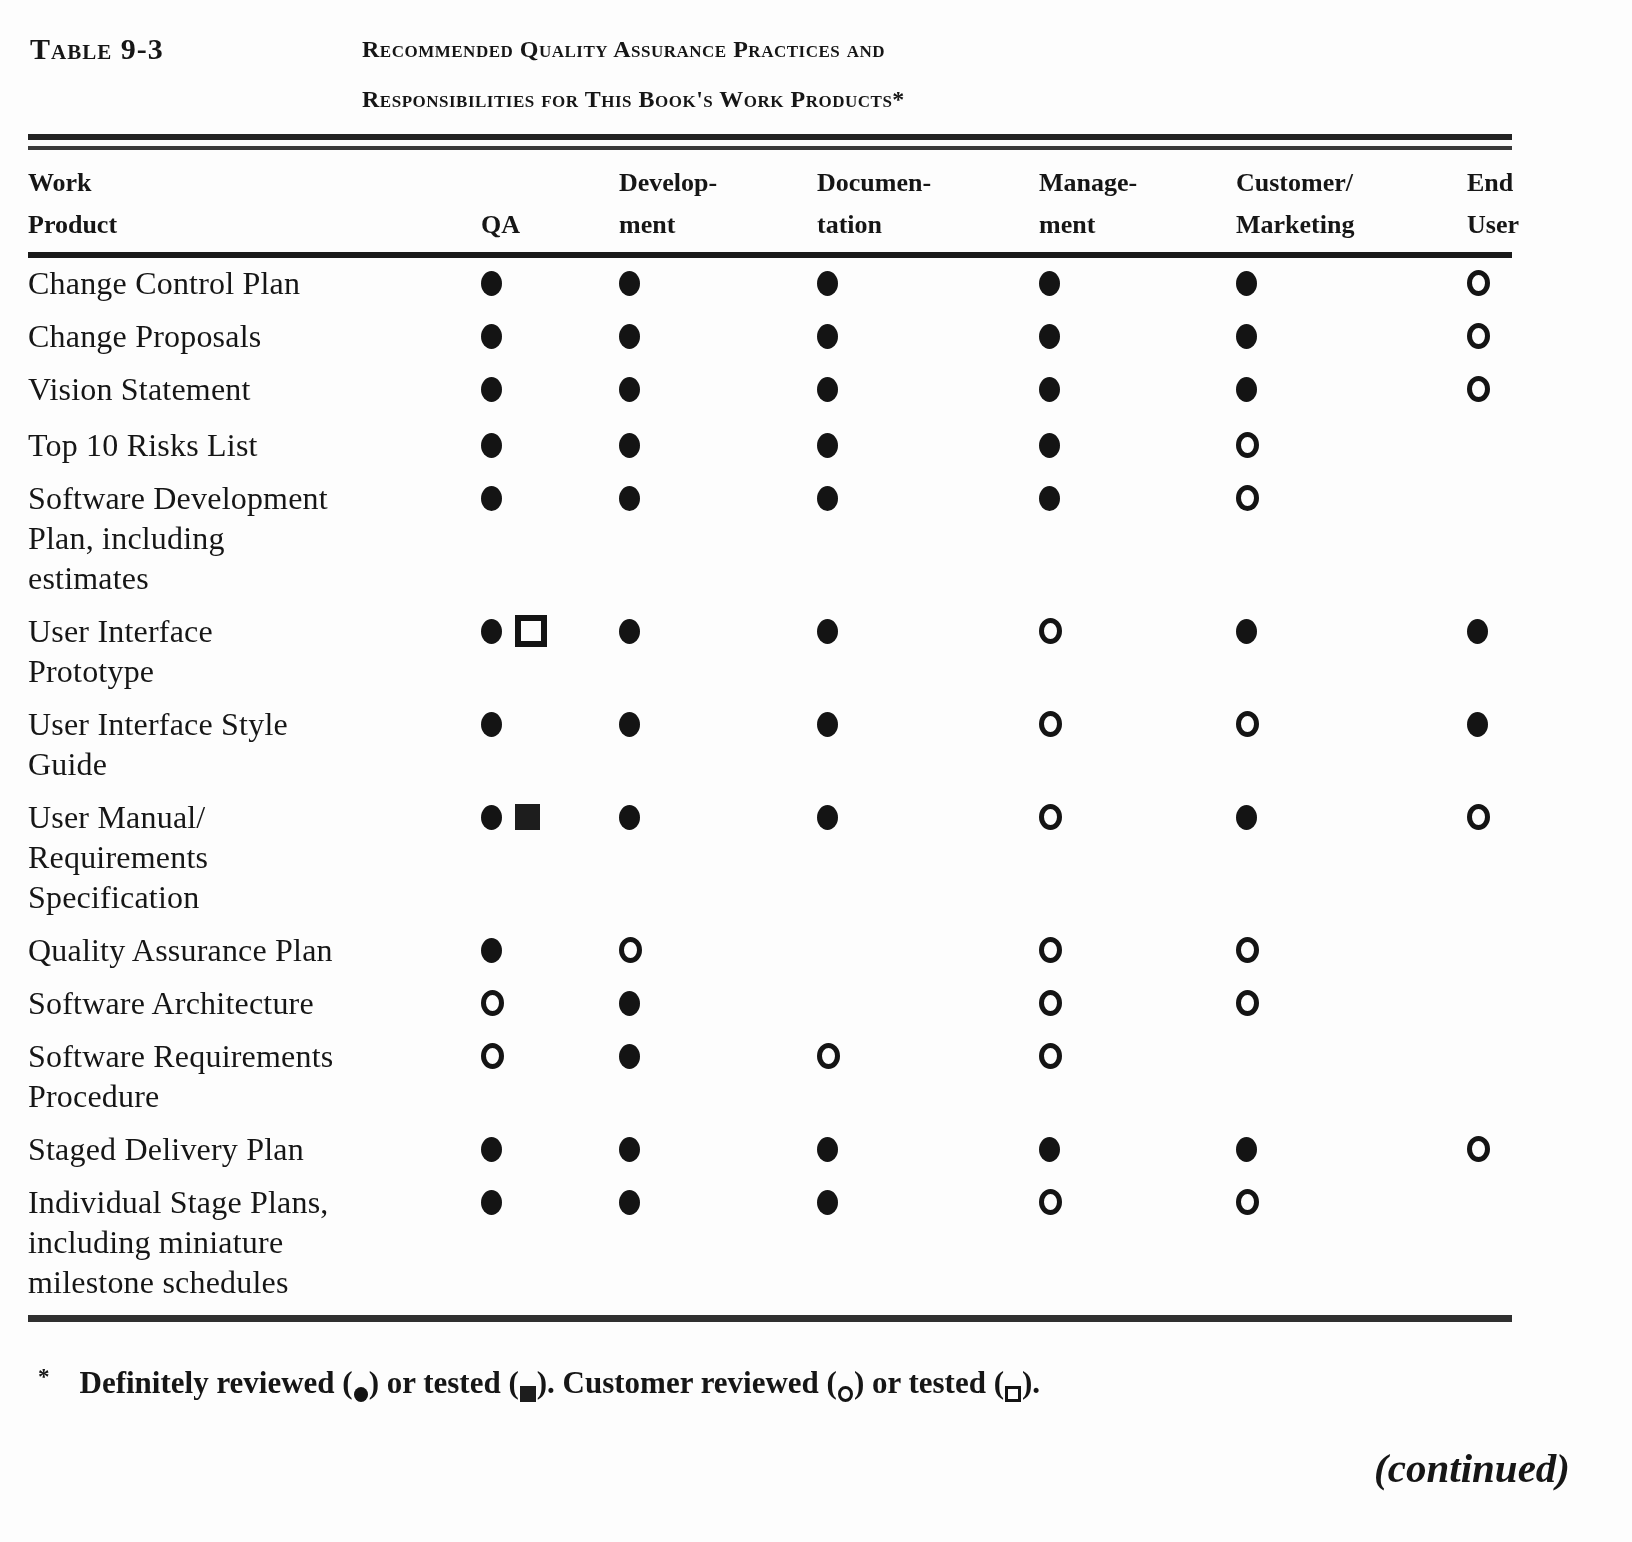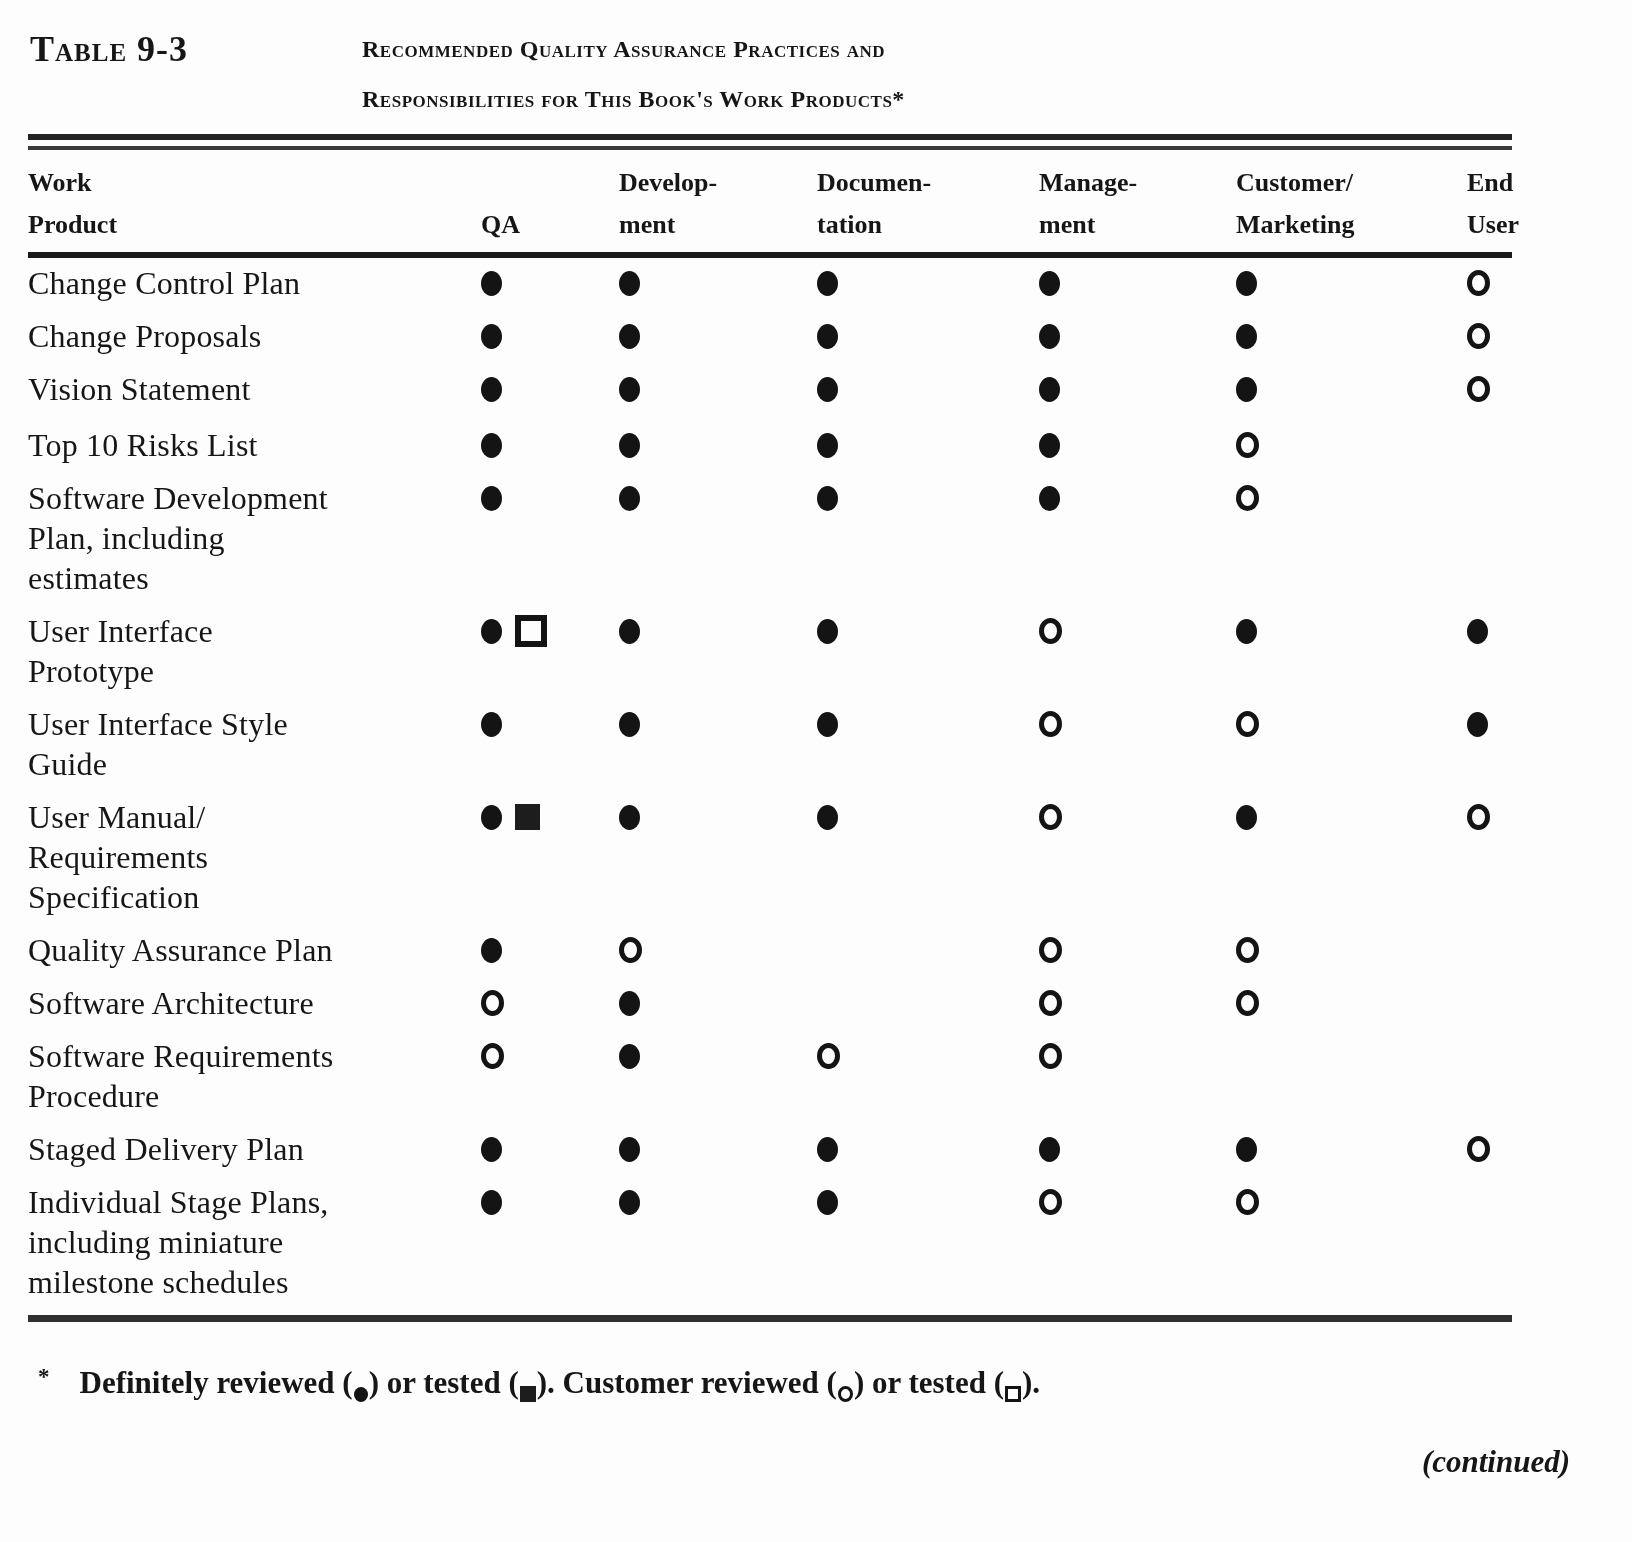--- a/index.html
+++ b/index.html
@@ -14,21 +14,21 @@
     font-family:"Liberation Serif","DejaVu Serif",serif;
     color:var(--ink);
     position:relative;
   }
   .page{position:absolute;inset:0;}
 
   
   .title-block{display:flex;padding:24px 0 0 30px;}
   .table-label{
     width:332px;flex:0 0 332px;
-    font-size:36px;font-weight:bold;font-variant:small-caps;
+    font-size:30px;font-weight:bold;font-variant:small-caps;
     letter-spacing:1px;line-height:50px;
   }
   .table-title{
     font-size:24px;font-weight:bold;font-variant:small-caps;
     letter-spacing:0.5px;line-height:50px;
   }
 
   
   .rule{margin-left:28px;width:1484px;}
   .rule-double{
@@ -93,21 +93,21 @@
   }
   .fn-marker{
     font-size:23px;position:relative;top:-9px;
     margin-right:30px;
   }
   .fn-text{display:inline-flex;align-items:flex-end;flex-wrap:wrap;}
   .fn-text .sym{margin:0 1px;}
 
   .continued{
     position:absolute;right:62px;top:1444px;
-    font-size:31px;font-weight:bold;font-style:italic;
+    font-size:41px;font-weight:bold;font-style:italic;
   }
 </style>
 </head>
 <body>
 
 <div class="page">
 
   <header class="title-block">
     <div class="table-label">Table 9-3</div>
     <div class="table-title">

